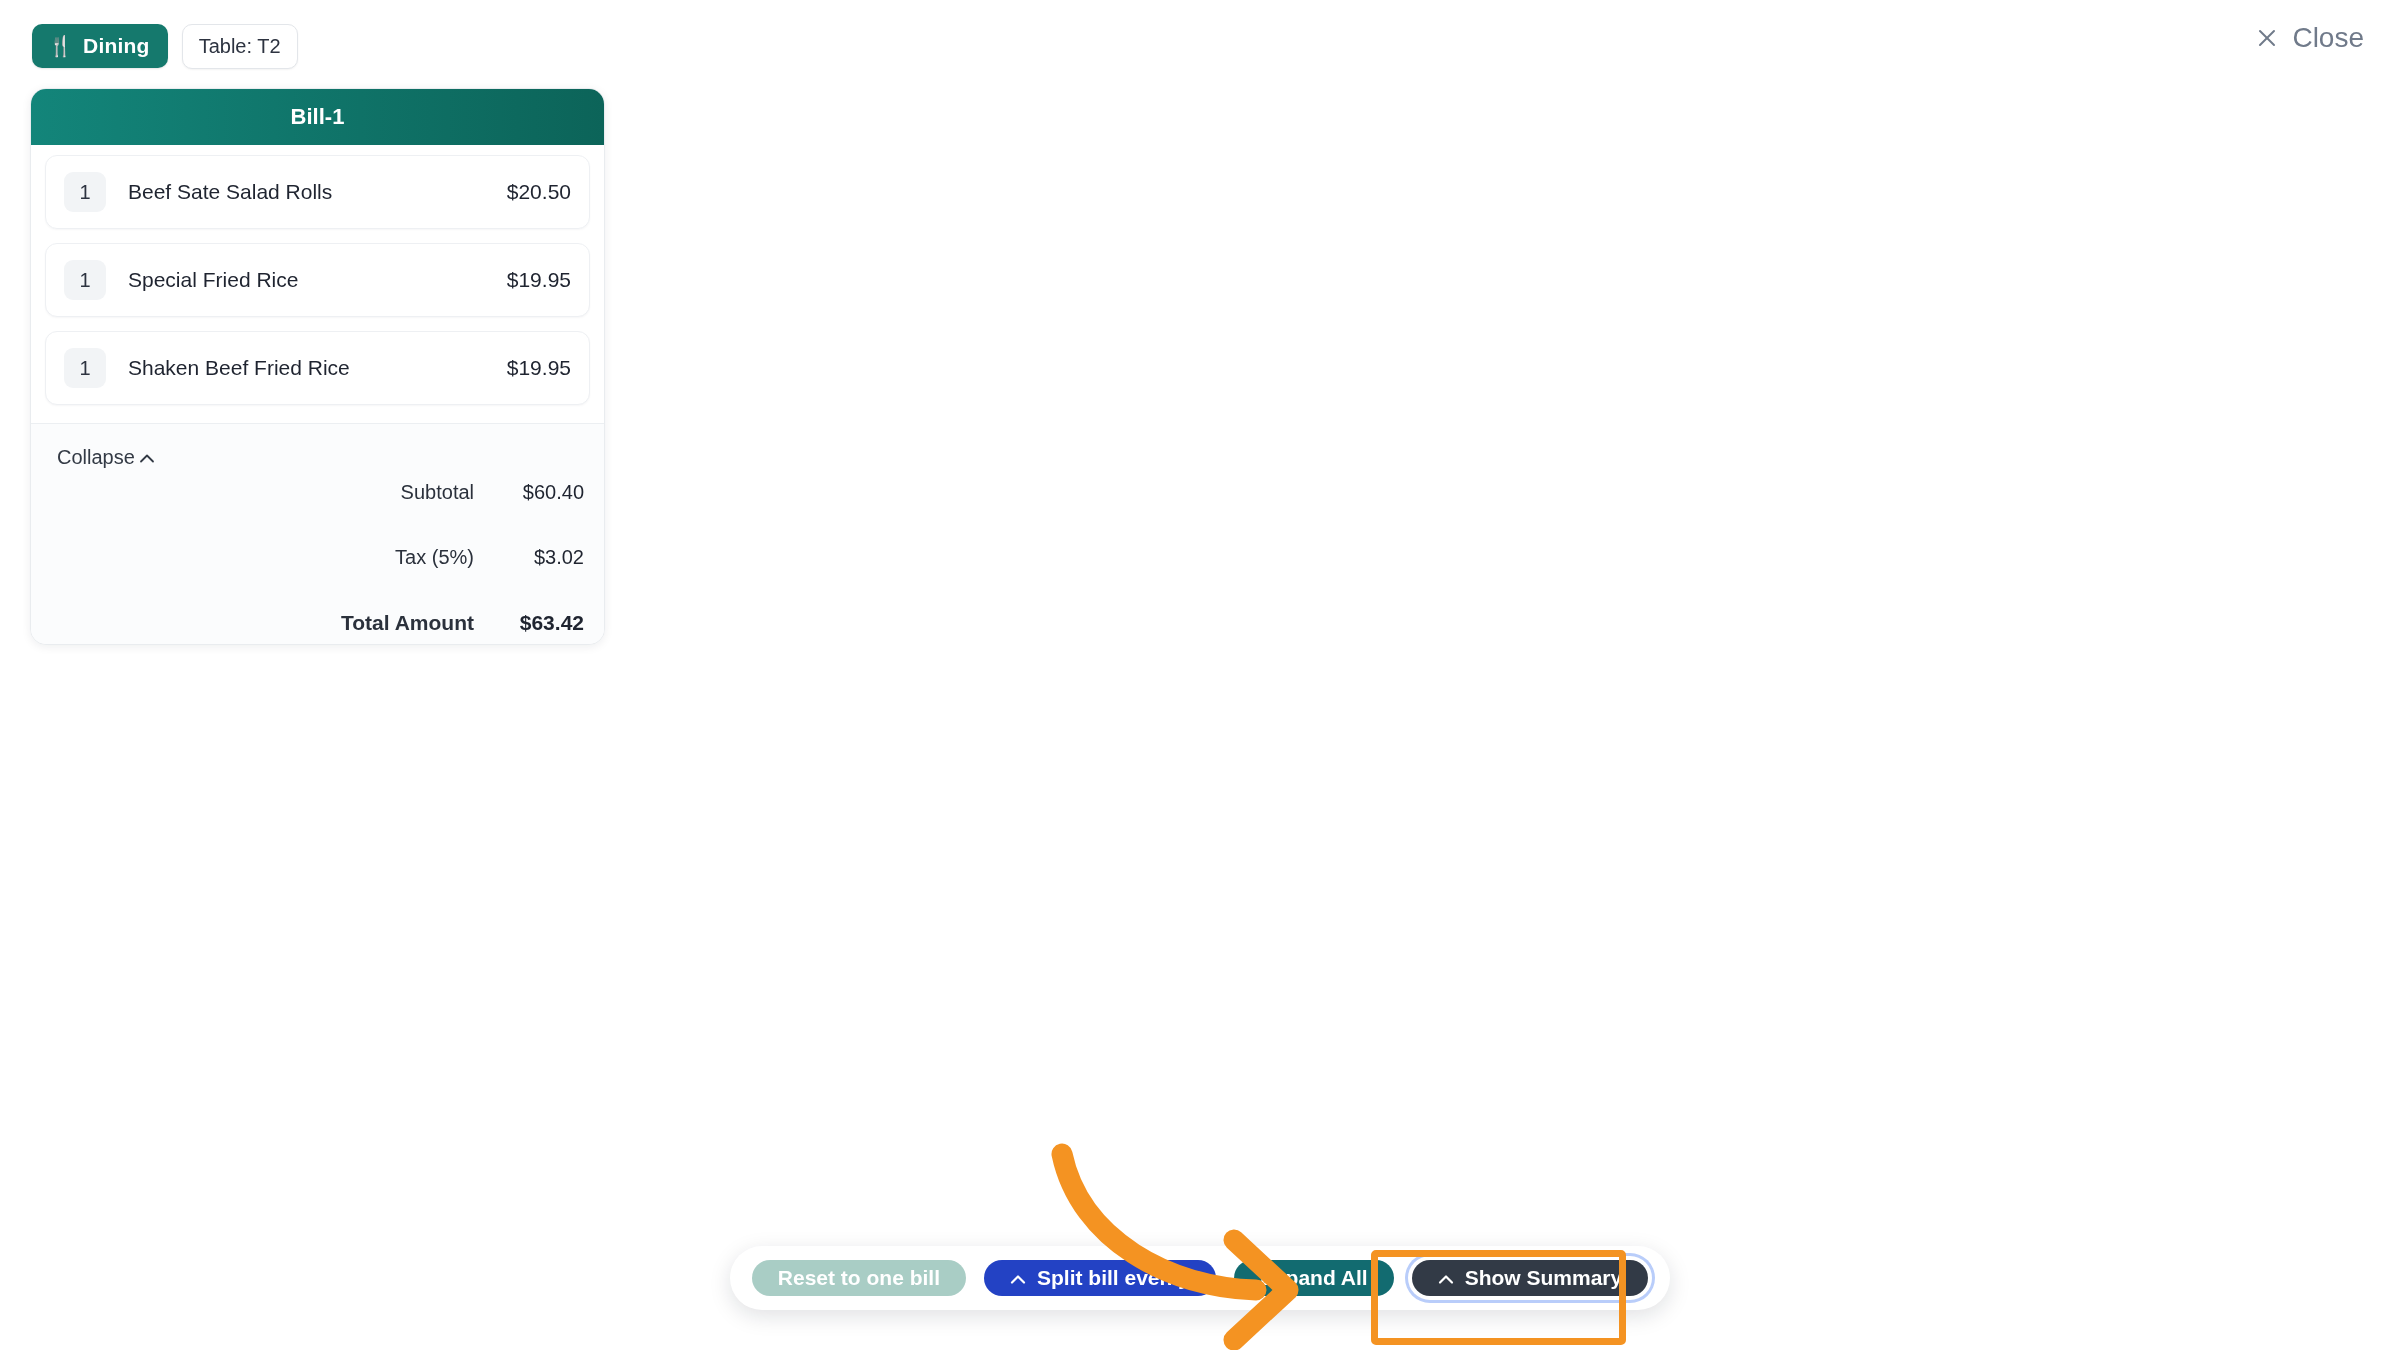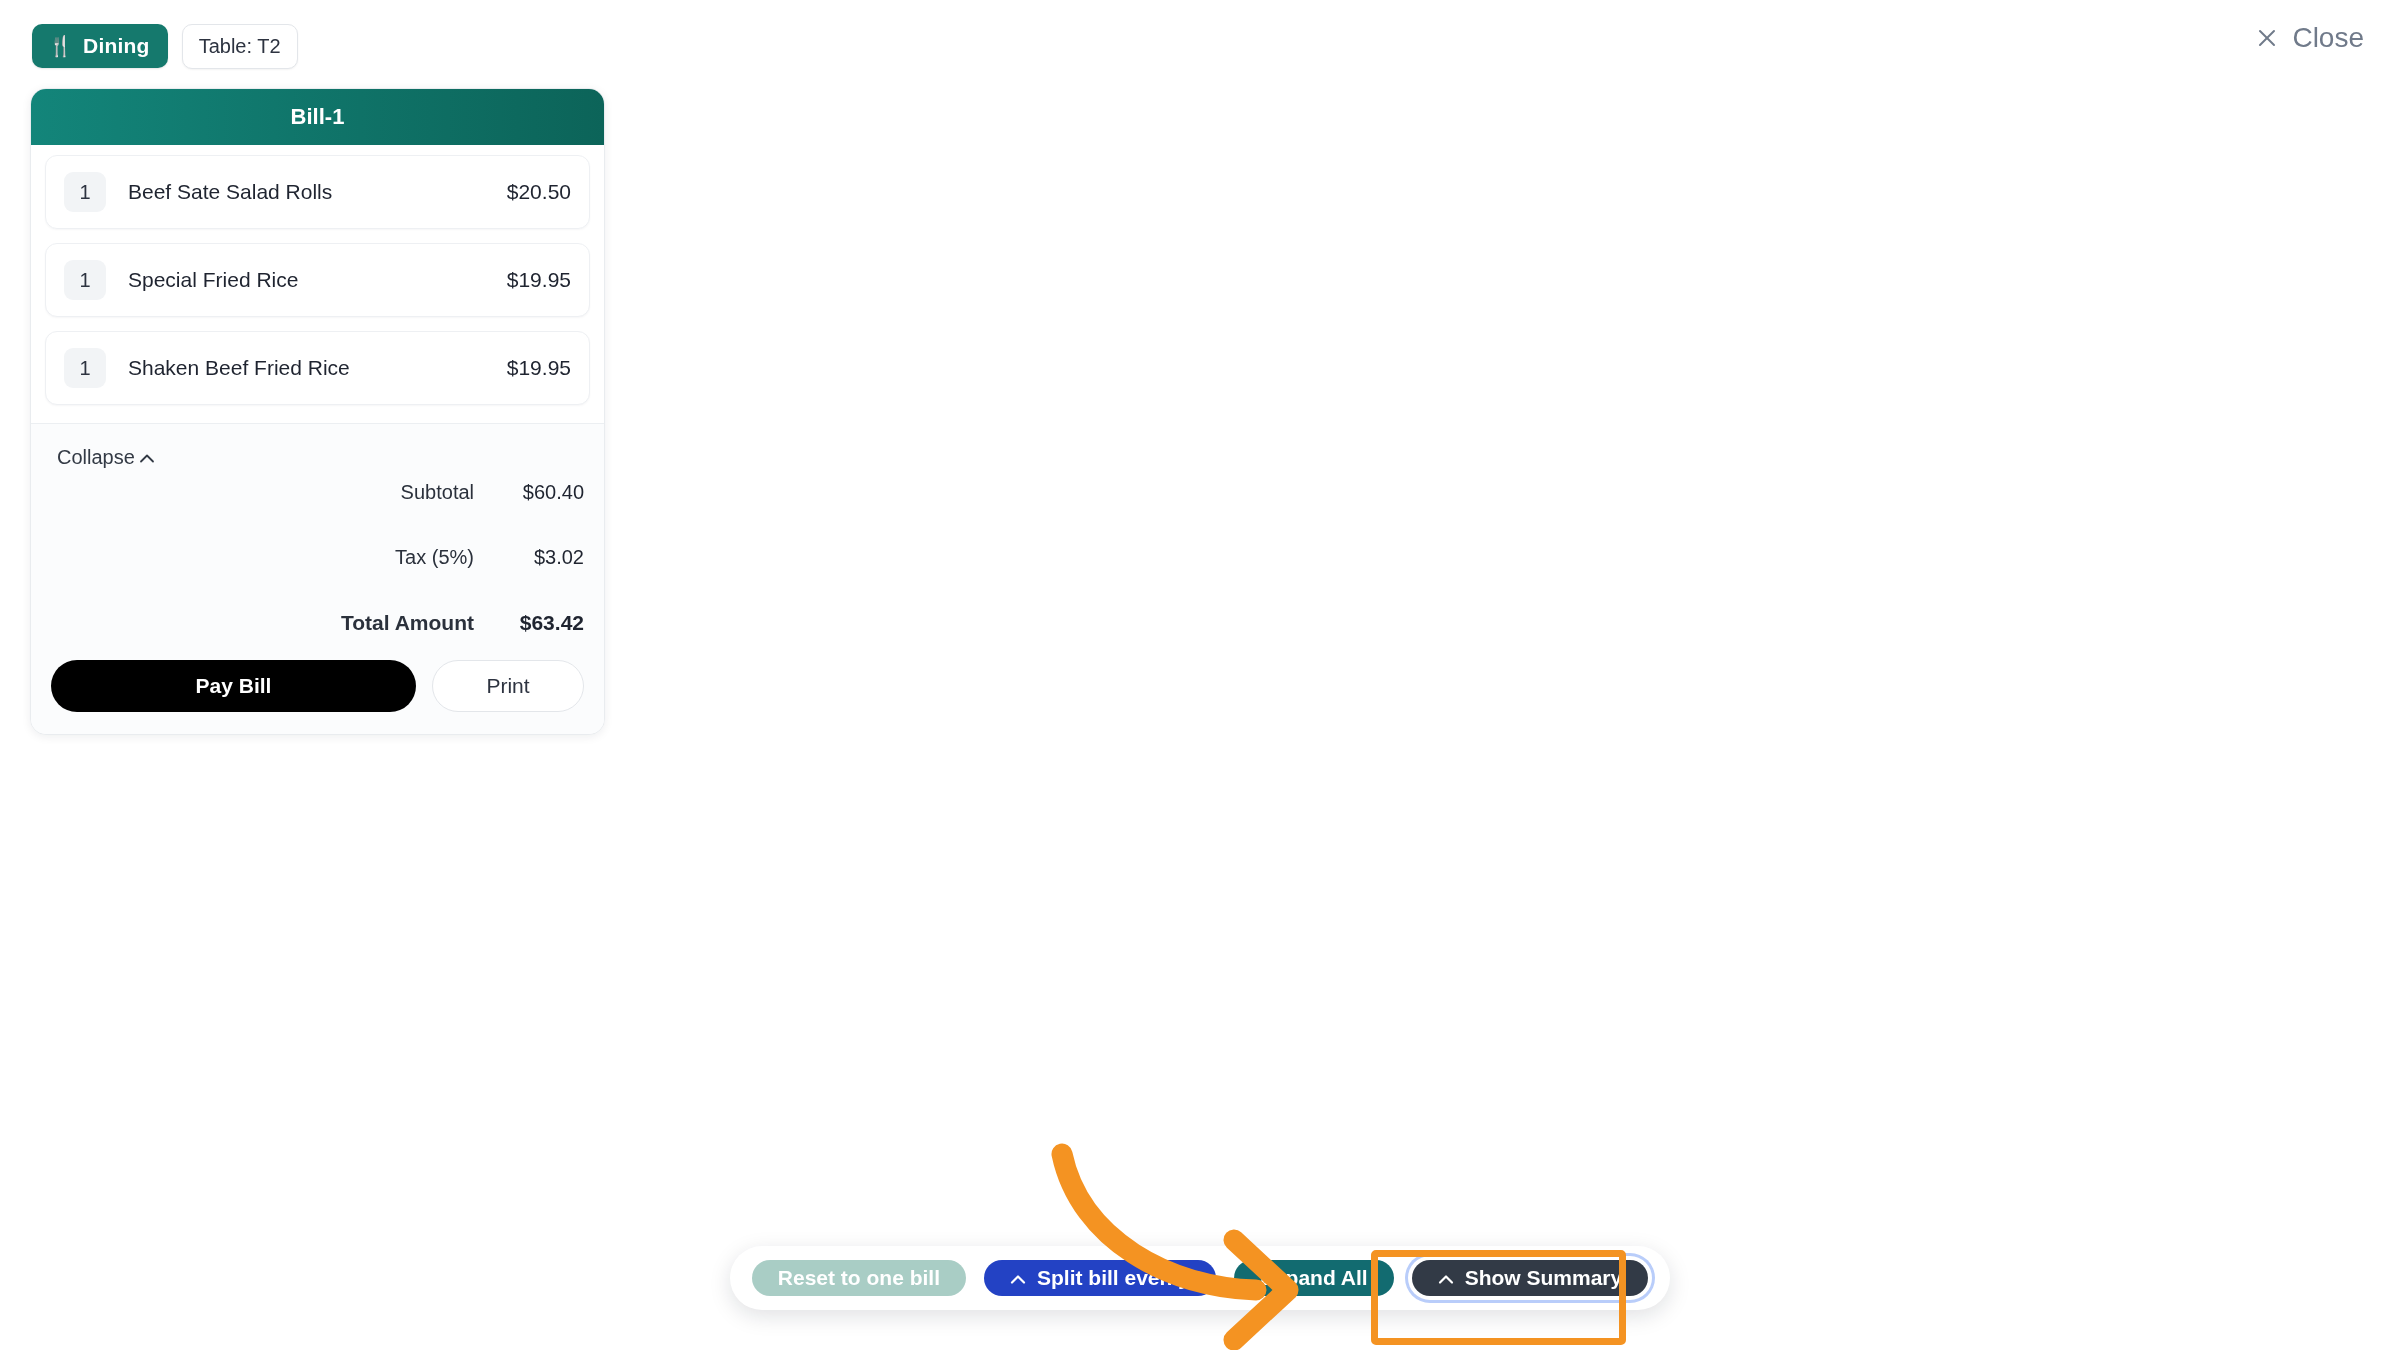--- a/index.html
+++ b/index.html
@@ -234,24 +234,20 @@
             <span class="total-label">Tax (5%)</span>
             <span class="total-value">$3.02</span>
           </div>
           <div class="total-row grand">
             <span class="total-label">Total Amount</span>
             <span class="total-value">$63.42</span>
           </div>
         </div>
       </div>
 
-      <div class="bill-actions">
-        <button class="btn-pay">Pay Bill</button>
-        <button class="btn-print">Print</button>
-      </div>
     </div>
 
 
   </div>
 
   <div class="toolbar-wrap">
     <div class="toolbar">
       <button class="tb-btn tb-reset">
         <span>Reset to one bill</span>
       </button>

